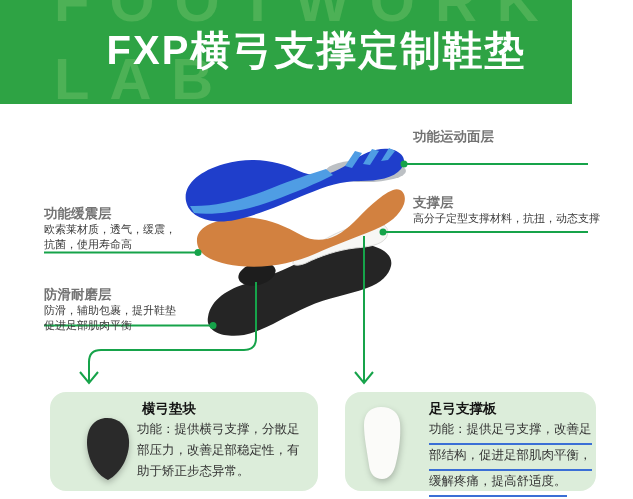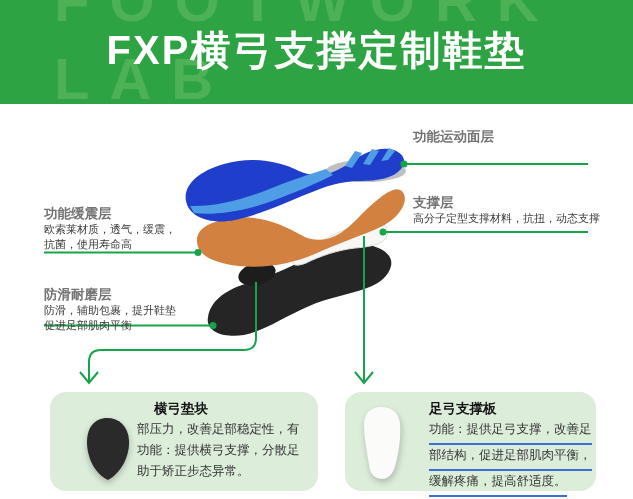--- a/index.html
+++ b/index.html
@@ -3,21 +3,21 @@
 <meta charset="utf-8">
 <style>
   html,body{margin:0;padding:0;}
   .page{
     position:relative; width:633px; height:499px; background:#ffffff;
     overflow:hidden;
     font-family:"Liberation Sans","DejaVu Sans",sans-serif;
   }
   
   .header{
-    position:absolute; left:0; top:0; width:633px; height:104px;
+    position:absolute; left:0; top:0; width:572px; height:104px;
     background:#2ea344; overflow:hidden;
   }
   .watermark{
     position:absolute; color:#4db156; font-weight:800; font-size:58px;
     letter-spacing:20px; white-space:nowrap; line-height:1;
   }
   .wm1{left:54px; top:-28px;}
   .wm2{left:54px; top:50px;}
   .header-title{
     position:absolute; left:0; top:26px; width:633px; text-align:center;
@@ -37,21 +37,21 @@
   
   .card{
     position:absolute; top:392px; height:99px; background:#dcedda;
     border-radius:16px; z-index:2;
   }
   .card-left{left:50px; width:268px;}
   .card-right{left:337px; width:251px;margin-left:8px;}
   .card .card-title{
     position:absolute; top:8px; font-size:13.5px; font-weight:700; color:#141414;
   }
-  .card-left .card-title{left:104px;}
+  .card-left .card-title{left:92px;}
   .card-right .card-title{left:84px;}
   .card .card-body{
     position:absolute; top:27px; font-size:12.5px; color:#333333; line-height:21px;
     white-space:nowrap;
   }
   .card-left .card-body{left:87px;}
   .card-right .card-body{left:84px;}
   .card-right .card-body span{
     display:inline-block; border-bottom:2px solid #3b6fd6; padding-bottom:4px;
     line-height:20px; margin-bottom:0px;
@@ -142,22 +142,22 @@
     <div class="c-desc">防滑，辅助包裹，提升鞋垫</div>
     <div class="c-desc">促进足部肌肉平衡</div>
   </div>
 
   <div class="card card-left">
     <svg class="pad-icon" width="46" height="64" viewBox="0 0 46 64">
       <path d="M22,1 C34,1 43,9 44,23 C45,39 36,56 23,63 C10,57 2,41 2,25 C2,10 10,1 22,1 Z" fill="#2a2a2a"></path>
     </svg>
     <div class="card-title">横弓垫块</div>
     <div class="card-body">
+      <div>功能：提供横弓支撑，分散足</div>
       <div>部压力，改善足部稳定性，有</div>
-      <div>功能：提供横弓支撑，分散足</div>
       <div>助于矫正步态异常。</div>
     </div>
   </div>
 
   <div class="card card-right">
     <svg class="plate-icon" width="40" height="74" viewBox="0 0 40 74">
       <path d="M19,1 C30,1 37,7 38,17 C39,31 37,45 34,57 C32,67 27,73 20,73 C13,73 8,68 7,59 C5,45 2,31 2,19 C2,7 9,1 19,1 Z" fill="#fbfbf9"></path>
     </svg>
     <div class="card-title">足弓支撑板</div>
     <div class="card-body">

